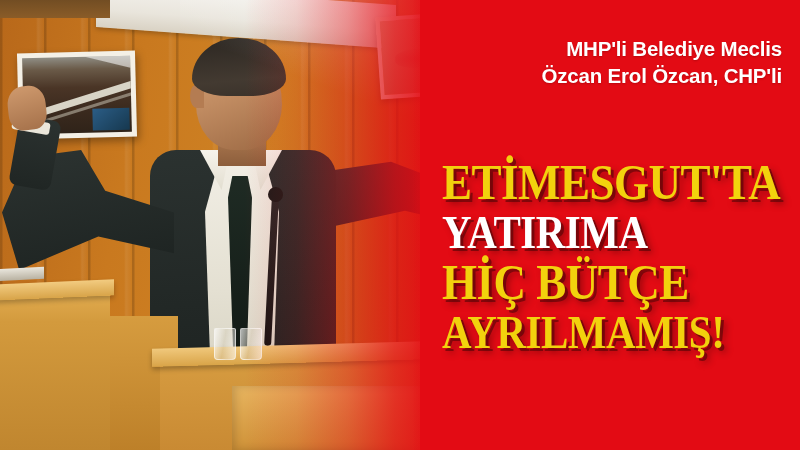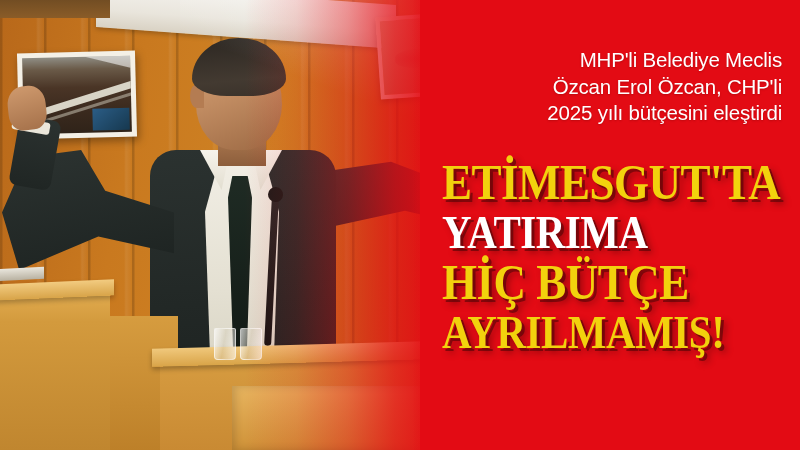--- a/index.html
+++ b/index.html
@@ -315,25 +315,25 @@
   }
 
   .textblock {
     position: absolute;
     left: 420px; top: 0;
     width: 380px; height: 450px;
   }
 
   .kicker {
     position: absolute;
-    right: 18px; top: 47px;
+    right: 18px; top: 36px;
     width: 352px;
     text-align: right;
     color: #ffffff;
-    font-weight: normal;
+    font-weight: bold;
     font-size: 20.5px;
     line-height: 26.5px;
     letter-spacing: -0.2px;
     text-shadow: 0 1px 2px rgba(90,0,0,0.30);
   }
   .kicker div { white-space: nowrap; }
 
   .headline {
     position: absolute;
     left: 22px; top: 154px;
@@ -409,21 +409,20 @@
   </div>
 
   <div class="redpanel-glow"></div>
   <div class="redpanel"></div>
 
   <div class="textblock">
 
     <div class="kicker">
       <div>MHP'li Belediye Meclis</div>
       <div>Özcan Erol Özcan, CHP'li</div>
-      <div>2025 yılı bütçesini eleştirdi</div>
     </div>
 
     <div class="headline">
       <div class="hl-y">ETİMESGUT'TA</div>
       <div class="hl-w hl-l2">YATIRIMA</div>
       <div class="hl-y hl-l3">HİÇ BÜTÇE</div>
       <div class="hl-y hl-l4">AYRILMAMIŞ!</div>
     </div>
 
   </div>

